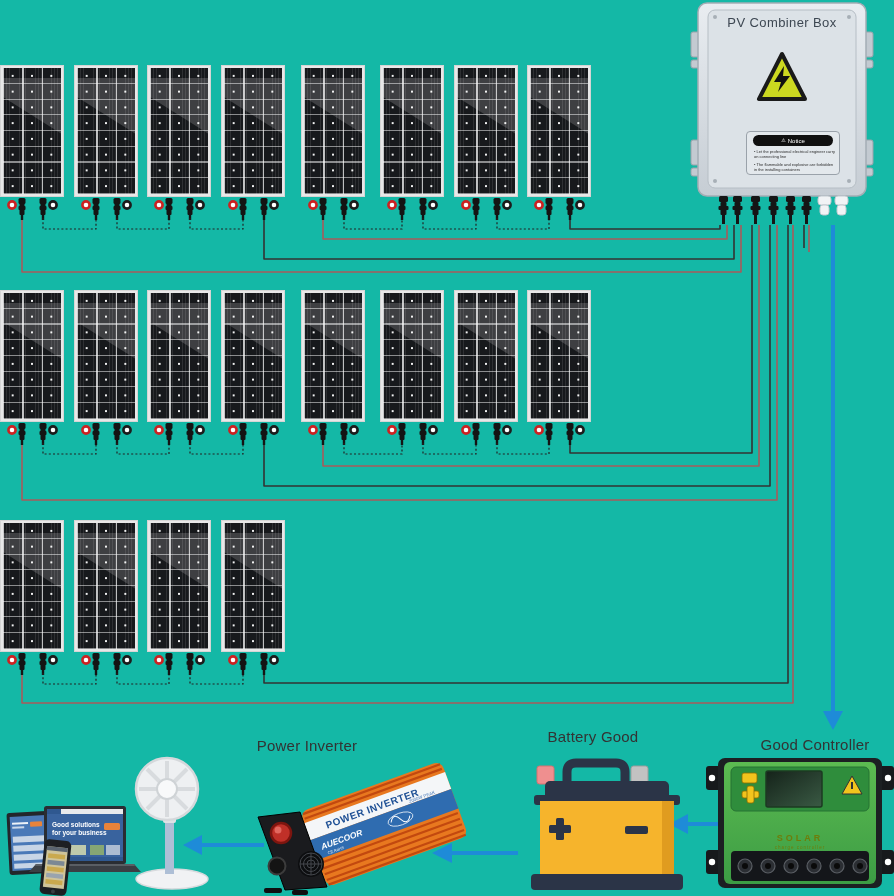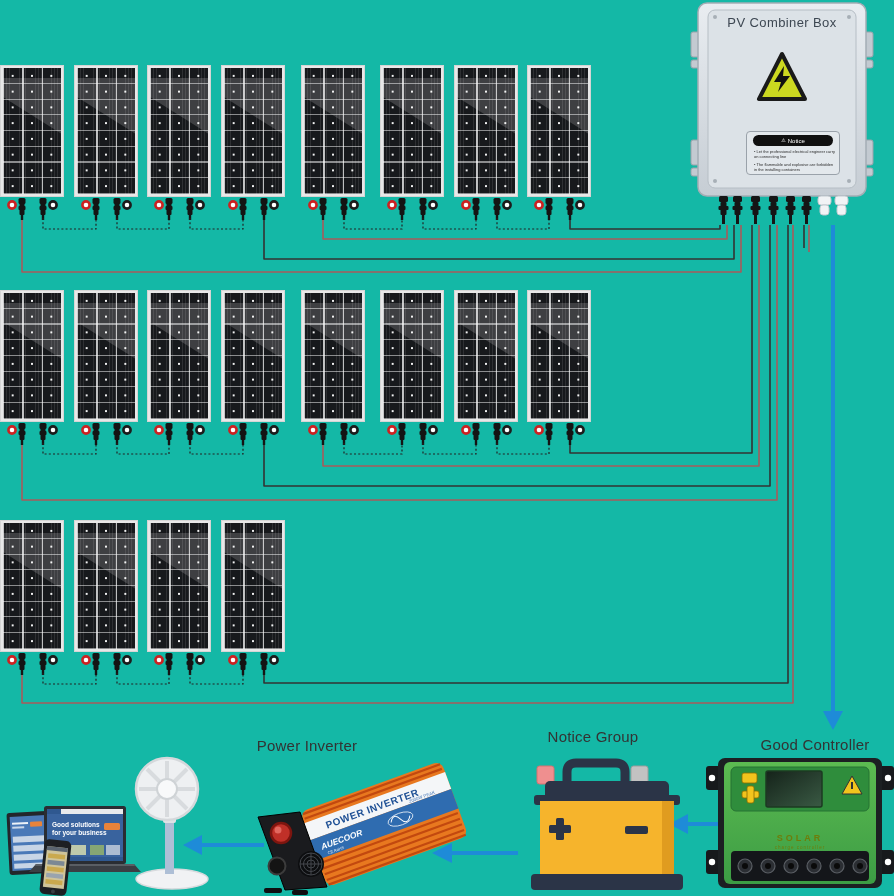--- a/index.html
+++ b/index.html
@@ -706,16 +706,16 @@
         <rect x="47" y="860.5" width="17" height="4.5" fill="#7c8894"></rect>
         <rect x="47" y="867" width="17" height="4.5" fill="#caa94e"></rect>
         <rect x="47" y="873.5" width="17" height="4.5" fill="#9aa4ae"></rect>
         <rect x="47" y="880" width="17" height="4.5" fill="#caa94e"></rect>
       </g>
       <circle cx="55.5" cy="891.5" r="2" fill="#3a3d42"></circle>
     </g>
   </svg>
 
   <div class="lbl" style="left:232px;top:737px;">Power Inverter</div>
-  <div class="lbl" style="left:518px;top:728px;">Notice Group</div>
+  <div class="lbl" style="left:518px;top:728px;">Battery Good</div>
   <div class="lbl" style="left:740px;top:736px;">Good Controller</div>
 
 </div>
 
 </body></html>

